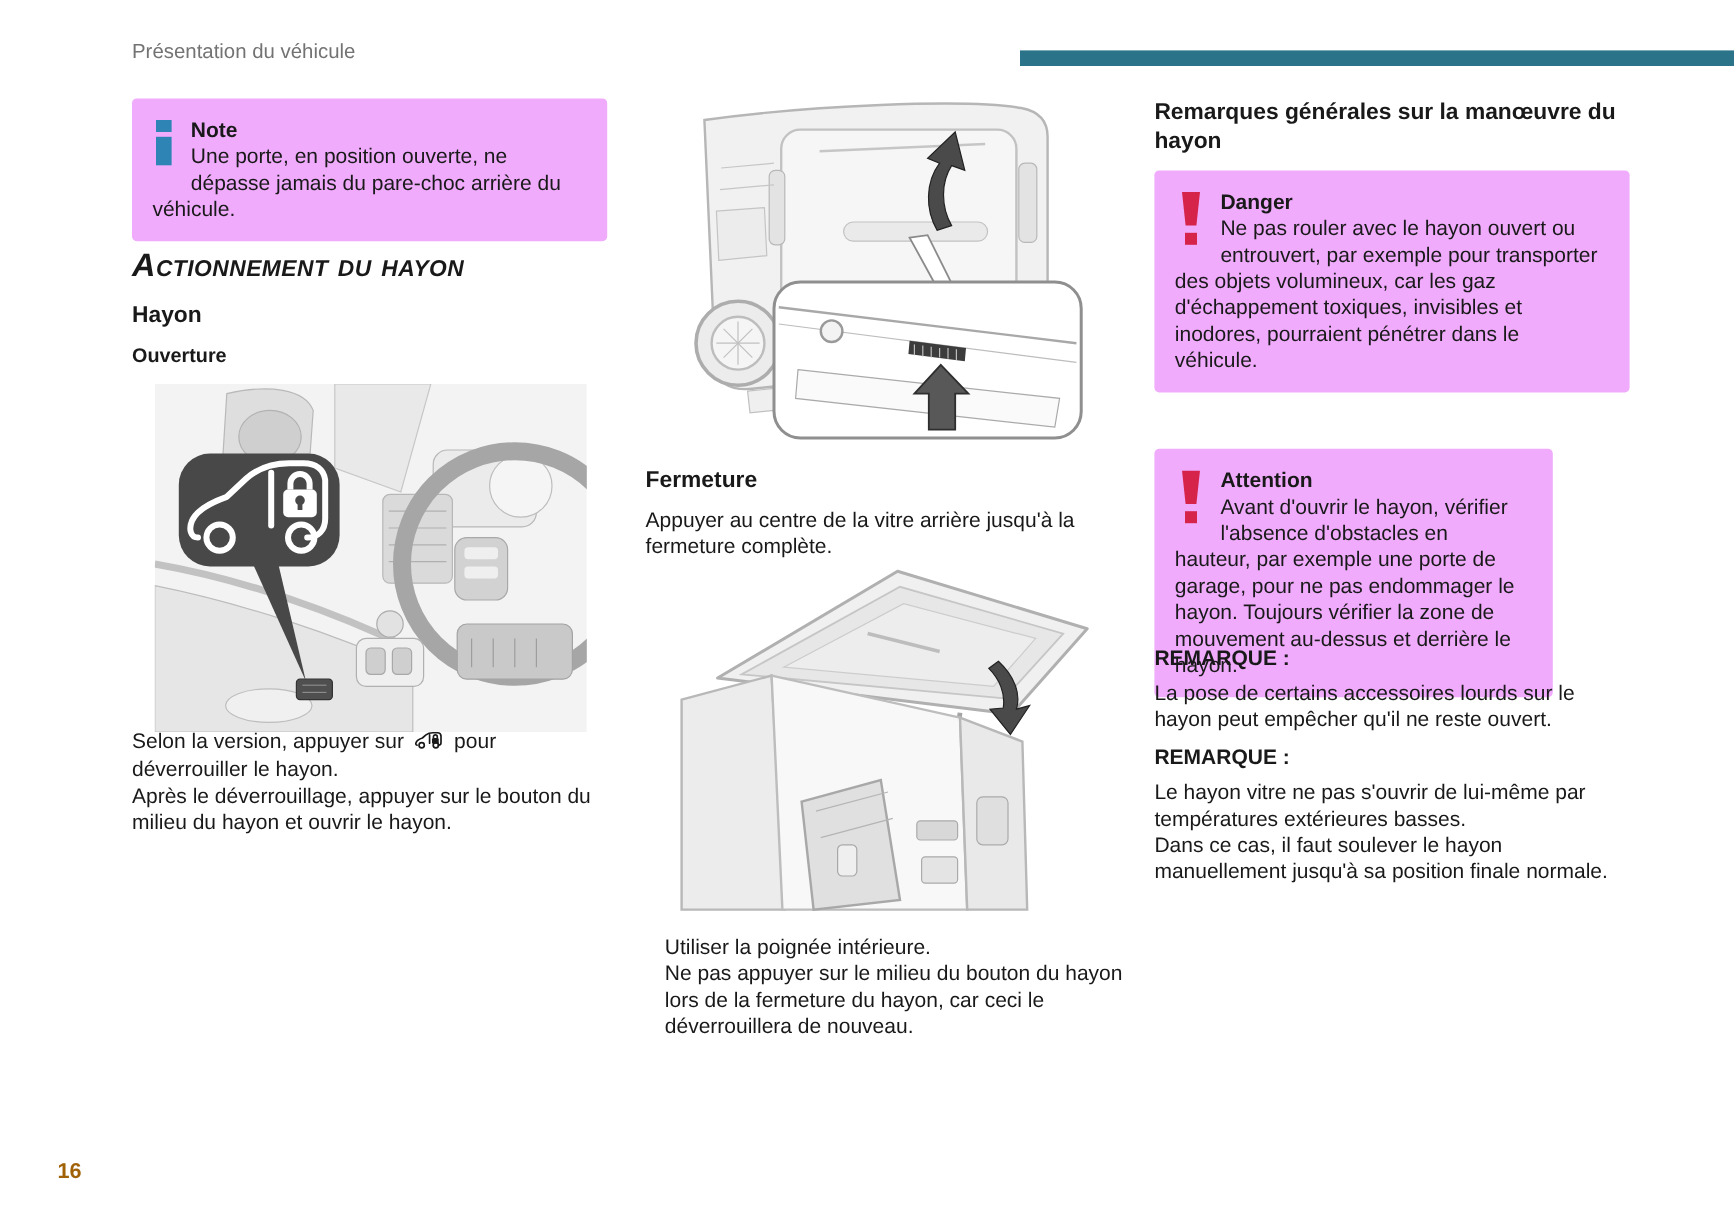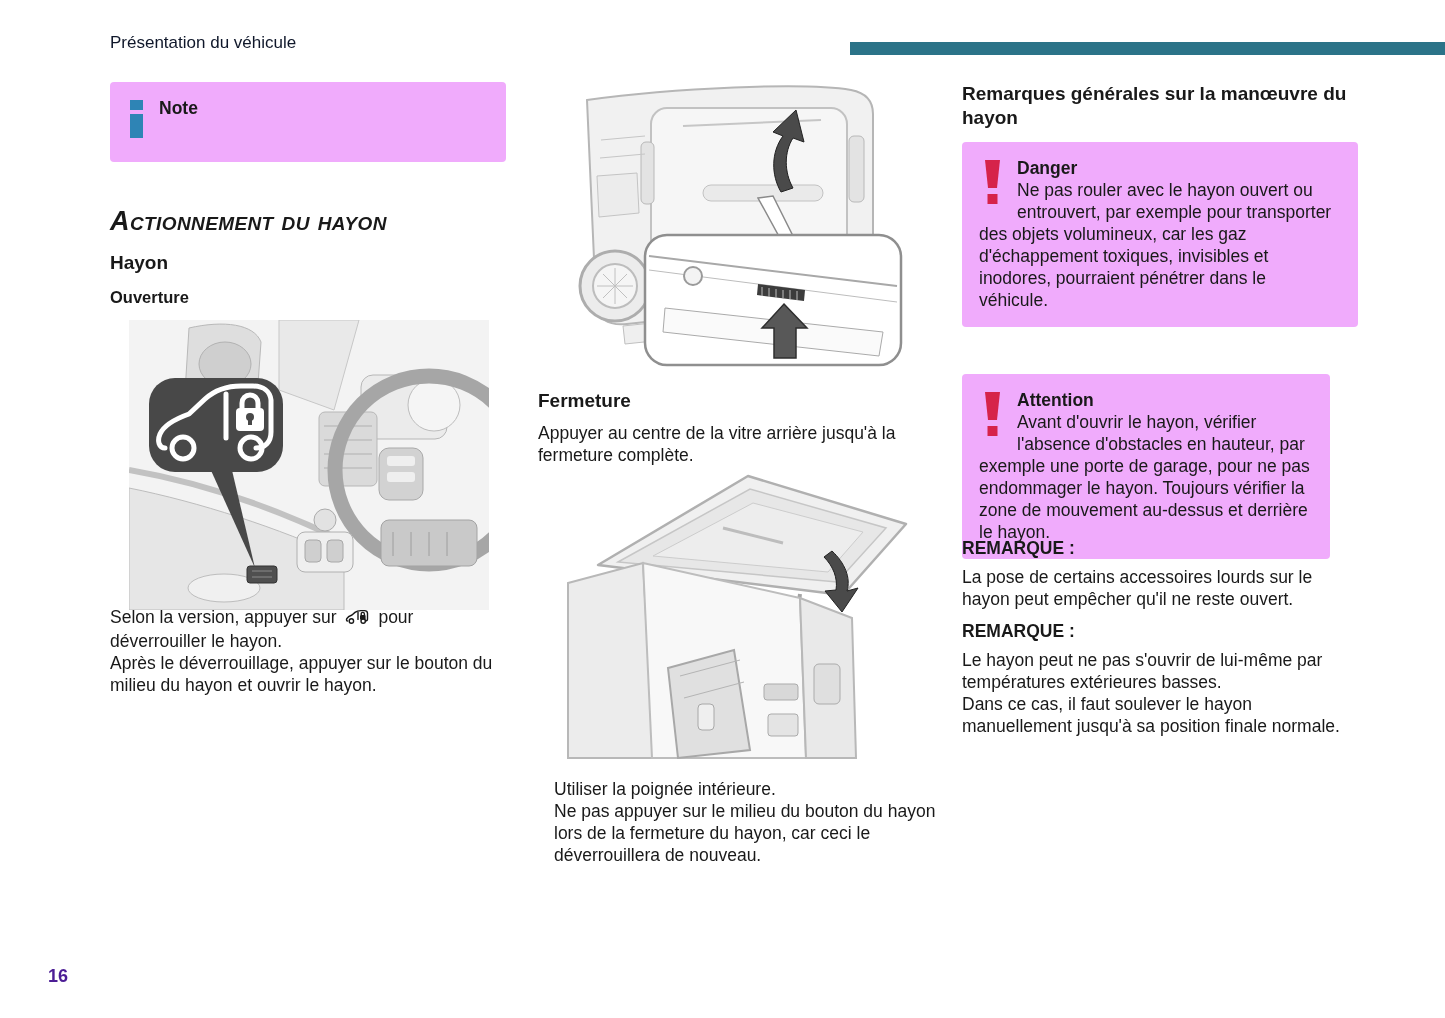--- a/index.html
+++ b/index.html
@@ -2,52 +2,53 @@
 <html><head>
 <meta charset="utf-8">
 <style>
   html,body{margin:0;padding:0;}
   body{
     width:1445px;height:1018px;position:relative;background:#ffffff;
     font-family:"Liberation Sans", sans-serif;color:#191919;overflow:hidden;
   }
   .abs{position:absolute;}
   
-  .breadcrumb{left:110px;top:33px;font-size:17px;color:#0f172a;}
+  .breadcrumb{left:110px;top:33px;font-size:17px;color:#737373;}
   .accent-bar{left:850px;top:42px;width:595px;height:13px;background:#2b7388;}
   
   .body-text{font-size:17.5px;line-height:22px;}
   .col-para{width:400px;}
   
   .graybox{background:#f0abfc;border-radius:4px;box-sizing:border-box;padding:15px 20px 16px 17px;}
   .box-title{font-weight:bold;font-size:17.5px;line-height:22px;}
   .icon-float{float:left;margin:3px 15px 4px 3px;}
   
   .section-title{font-size:27px;font-weight:bold;font-variant:small-caps;letter-spacing:.4px;line-height:30px;font-style:italic;}
   .h2{font-size:19px;font-weight:bold;}
   .h3{font-size:16.5px;font-weight:bold;}
   .remark-label{font-size:17.5px;font-weight:bold;}
-  .page-number{left:48px;top:966px;font-size:18px;font-weight:bold;color:#4c1d95;}
+  .page-number{left:48px;top:966px;font-size:18px;font-weight:bold;color:#a16207;}
   .inline-icon{display:inline-block;vertical-align:-2px;margin:0 3px;}
   .illus{display:block;}
 </style>
 </head>
 <body>
 
 <div class="abs breadcrumb">Présentation du véhicule</div>
 <div class="abs accent-bar"></div>
 
 <div class="abs graybox" style="left:110px;top:82px;width:396px;">
   <span class="icon-float">
     <svg width="14" height="38" viewBox="0 0 14 38">
         <rect x="0" y="0" width="13" height="10" fill="#2e84b5"></rect>
         <rect x="0" y="14" width="13" height="24" fill="#2e84b5"></rect>
       </svg>
   </span>
   <div class="box-title">Note</div>
+  <div class="body-text">Une porte, en position ouverte, ne dépasse jamais du pare-choc arrière du véhicule.</div>
 </div>
 
 <div class="abs section-title" style="left:110px;top:206px;width:420px;">Actionnement du hayon</div>
 <div class="abs h2" style="left:110px;top:252px;">Hayon</div>
 <div class="abs h3" style="left:110px;top:288px;">Ouverture</div>
 
 <div class="abs" style="left:129px;top:320px;">
   <svg class="illus" width="360" height="290" viewBox="0 0 360 290">
     <rect x="0" y="0" width="360" height="290" fill="#f3f3f3"></rect>
 
@@ -216,33 +217,33 @@
   <span class="icon-float">
     <svg width="20" height="45" viewBox="0 0 20 45">
         <polygon points="3,0 18,0 15,28 6,28" fill="#d6234a"></polygon>
         <rect x="5.5" y="34" width="10" height="10" fill="#d6234a"></rect>
       </svg>
   </span>
   <div class="box-title">Danger</div>
   <div class="body-text">Ne pas rouler avec le hayon ouvert ou entrouvert, par exemple pour transporter des objets volumineux, car les gaz d'échappement toxiques, invisibles et inodores, pourraient pénétrer dans le véhicule.</div>
 </div>
 
-<div class="abs graybox" style="left:962px;top:374px;width:368px;">
+<div class="abs graybox" style="left:962px;top:374px;width:332px;">
   <span class="icon-float">
     <svg width="20" height="45" viewBox="0 0 20 45">
         <polygon points="3,0 18,0 15,28 6,28" fill="#d6234a"></polygon>
         <rect x="5.5" y="34" width="10" height="10" fill="#d6234a"></rect>
       </svg>
   </span>
   <div class="box-title">Attention</div>
   <div class="body-text">Avant d'ouvrir le hayon, vérifier l'absence d'obstacles en hauteur, par exemple une porte de garage, pour ne pas endommager le hayon. Toujours vérifier la zone de mouvement au-dessus et derrière le hayon.</div>
 </div>
 
 <div class="abs remark-label" style="left:962px;top:538px;">REMARQUE :</div>
 <p class="abs body-text" style="left:962px;top:566px;margin:0;width:400px;">La pose de certains accessoires lourds sur le hayon peut empêcher qu'il ne reste ouvert.</p>
 
 <div class="abs remark-label" style="left:962px;top:621px;">REMARQUE :</div>
 <p class="abs body-text" style="left:962px;top:649px;margin:0;width:402px;">
-  <span>Le hayon peut ne pas s'ouvrir de lui-même par températures extérieures basses.</span><br>
+  <span>Le hayon vitre ne pas s'ouvrir de lui-même par températures extérieures basses.</span><br>
   <span>Dans ce cas, il faut soulever le hayon manuellement jusqu'à sa position finale normale.</span>
 </p>
 
 <div class="abs page-number">16</div>
 
 </body></html>

